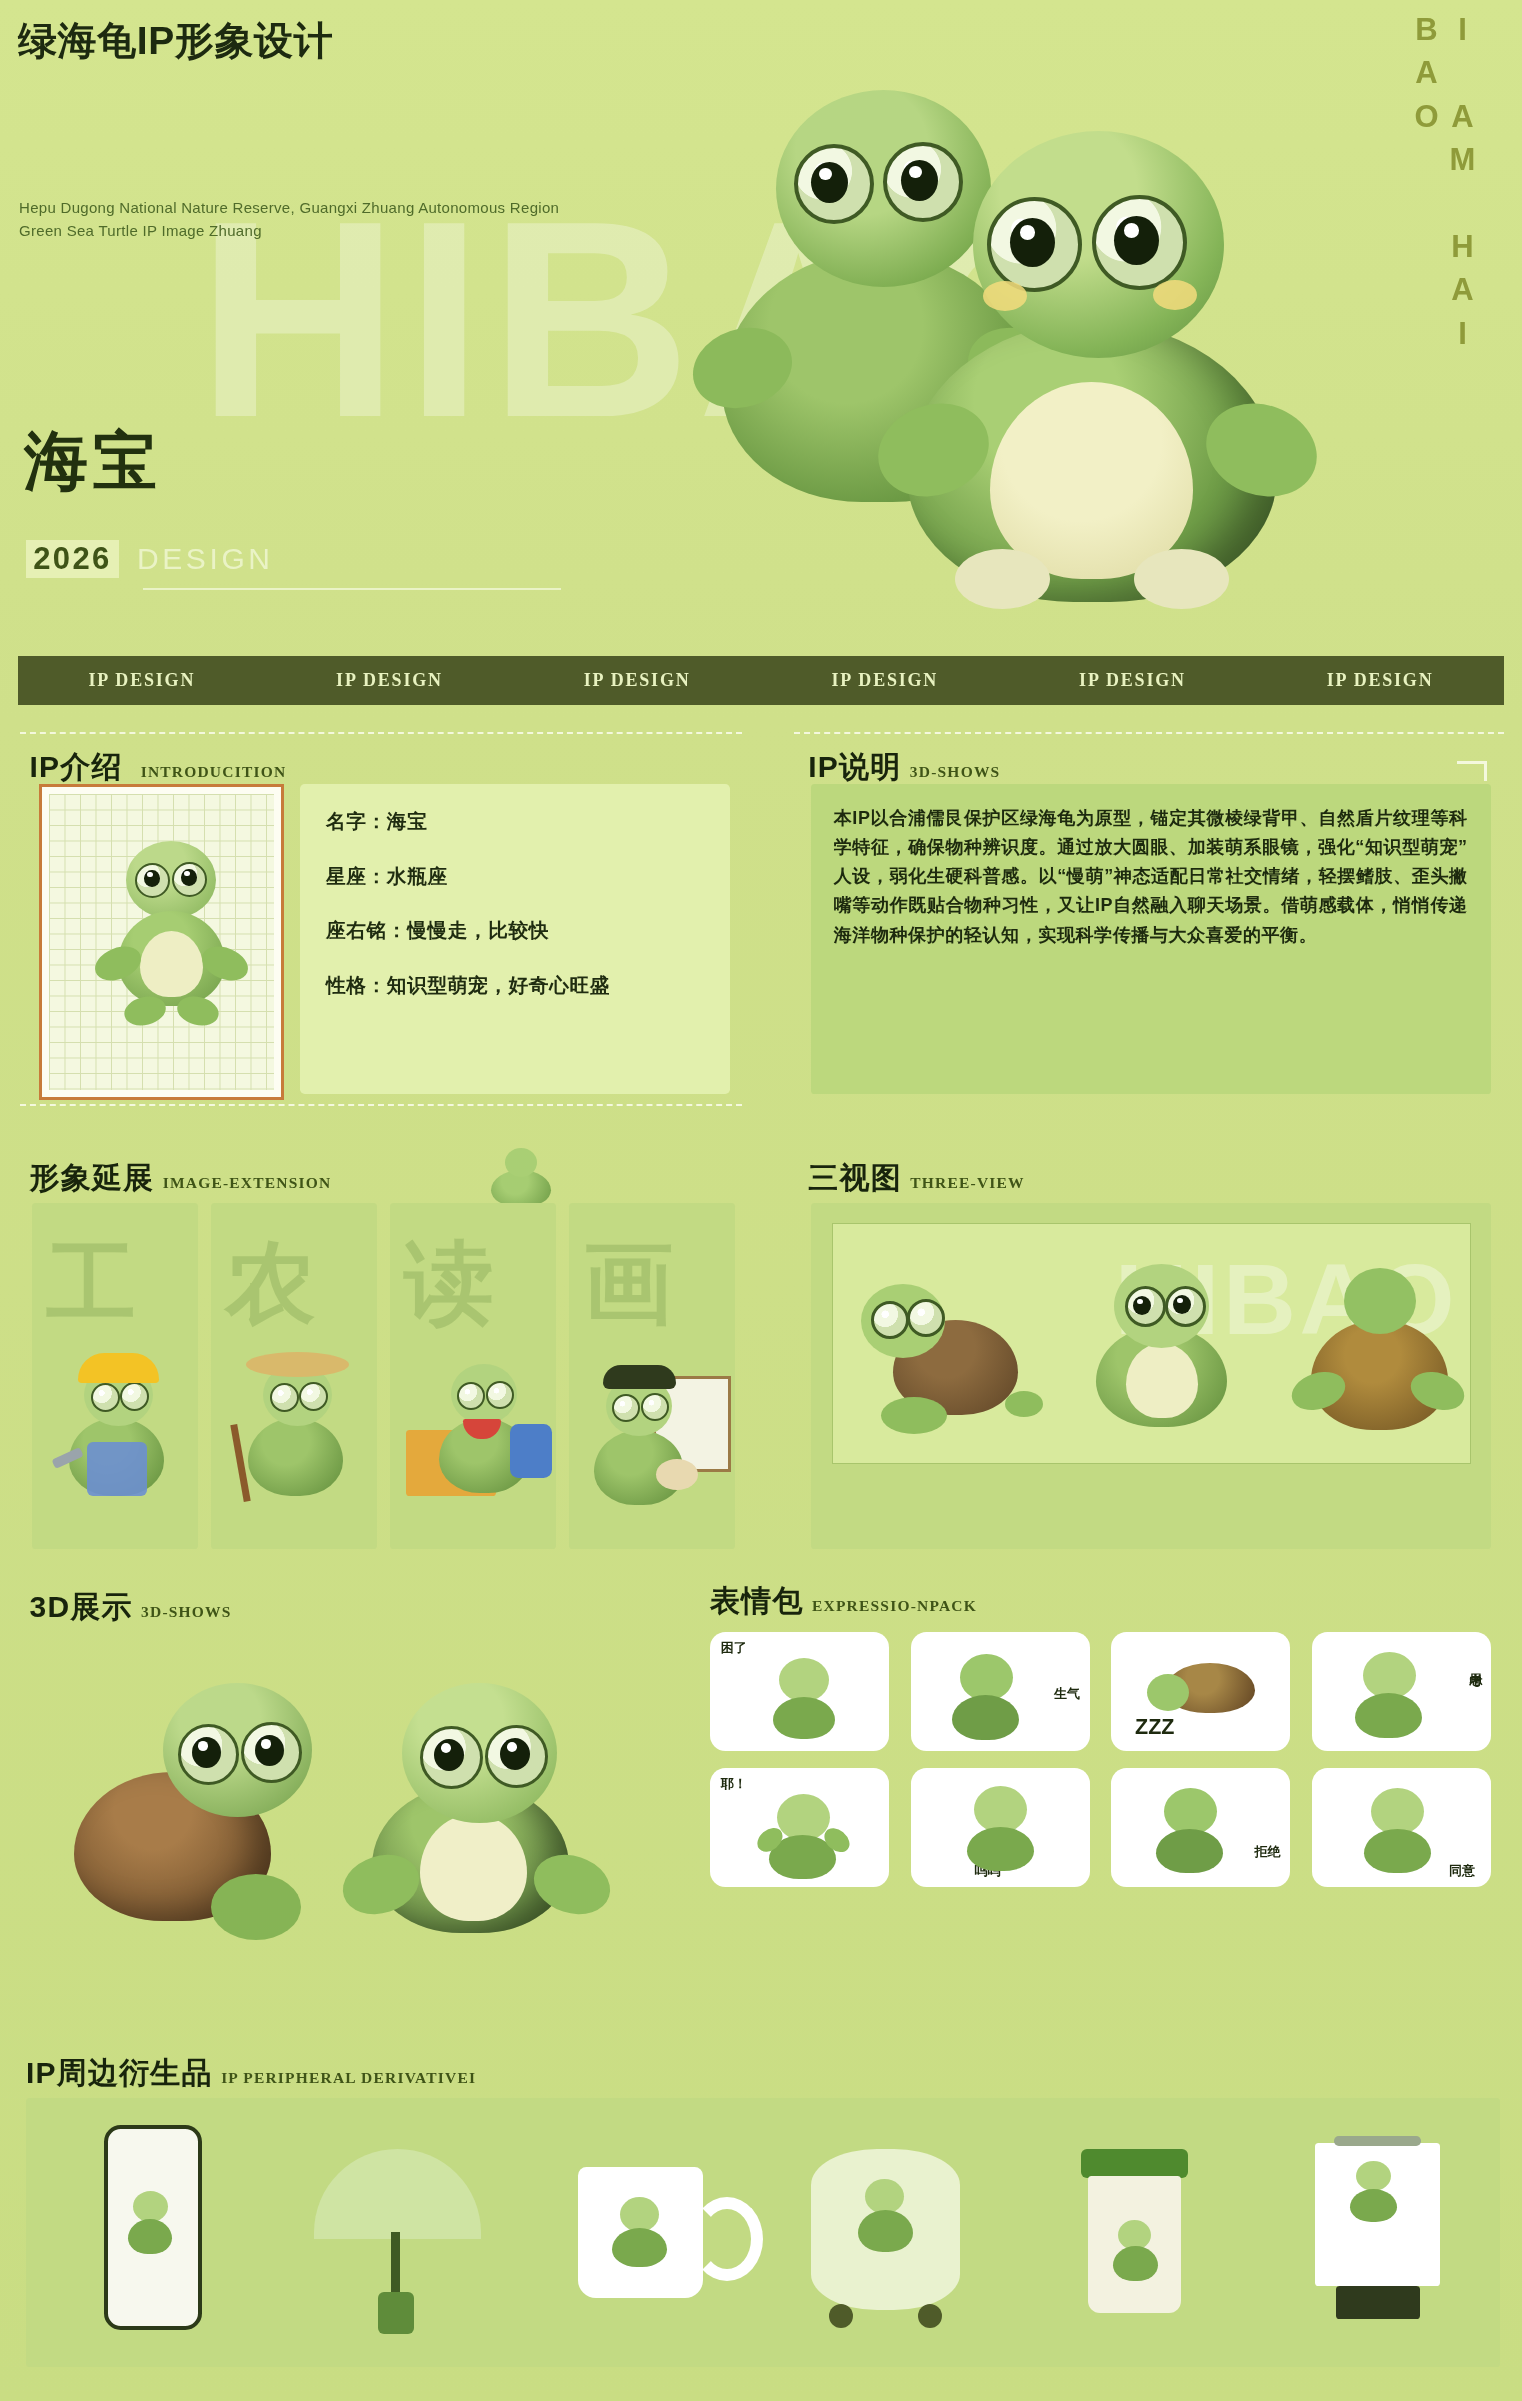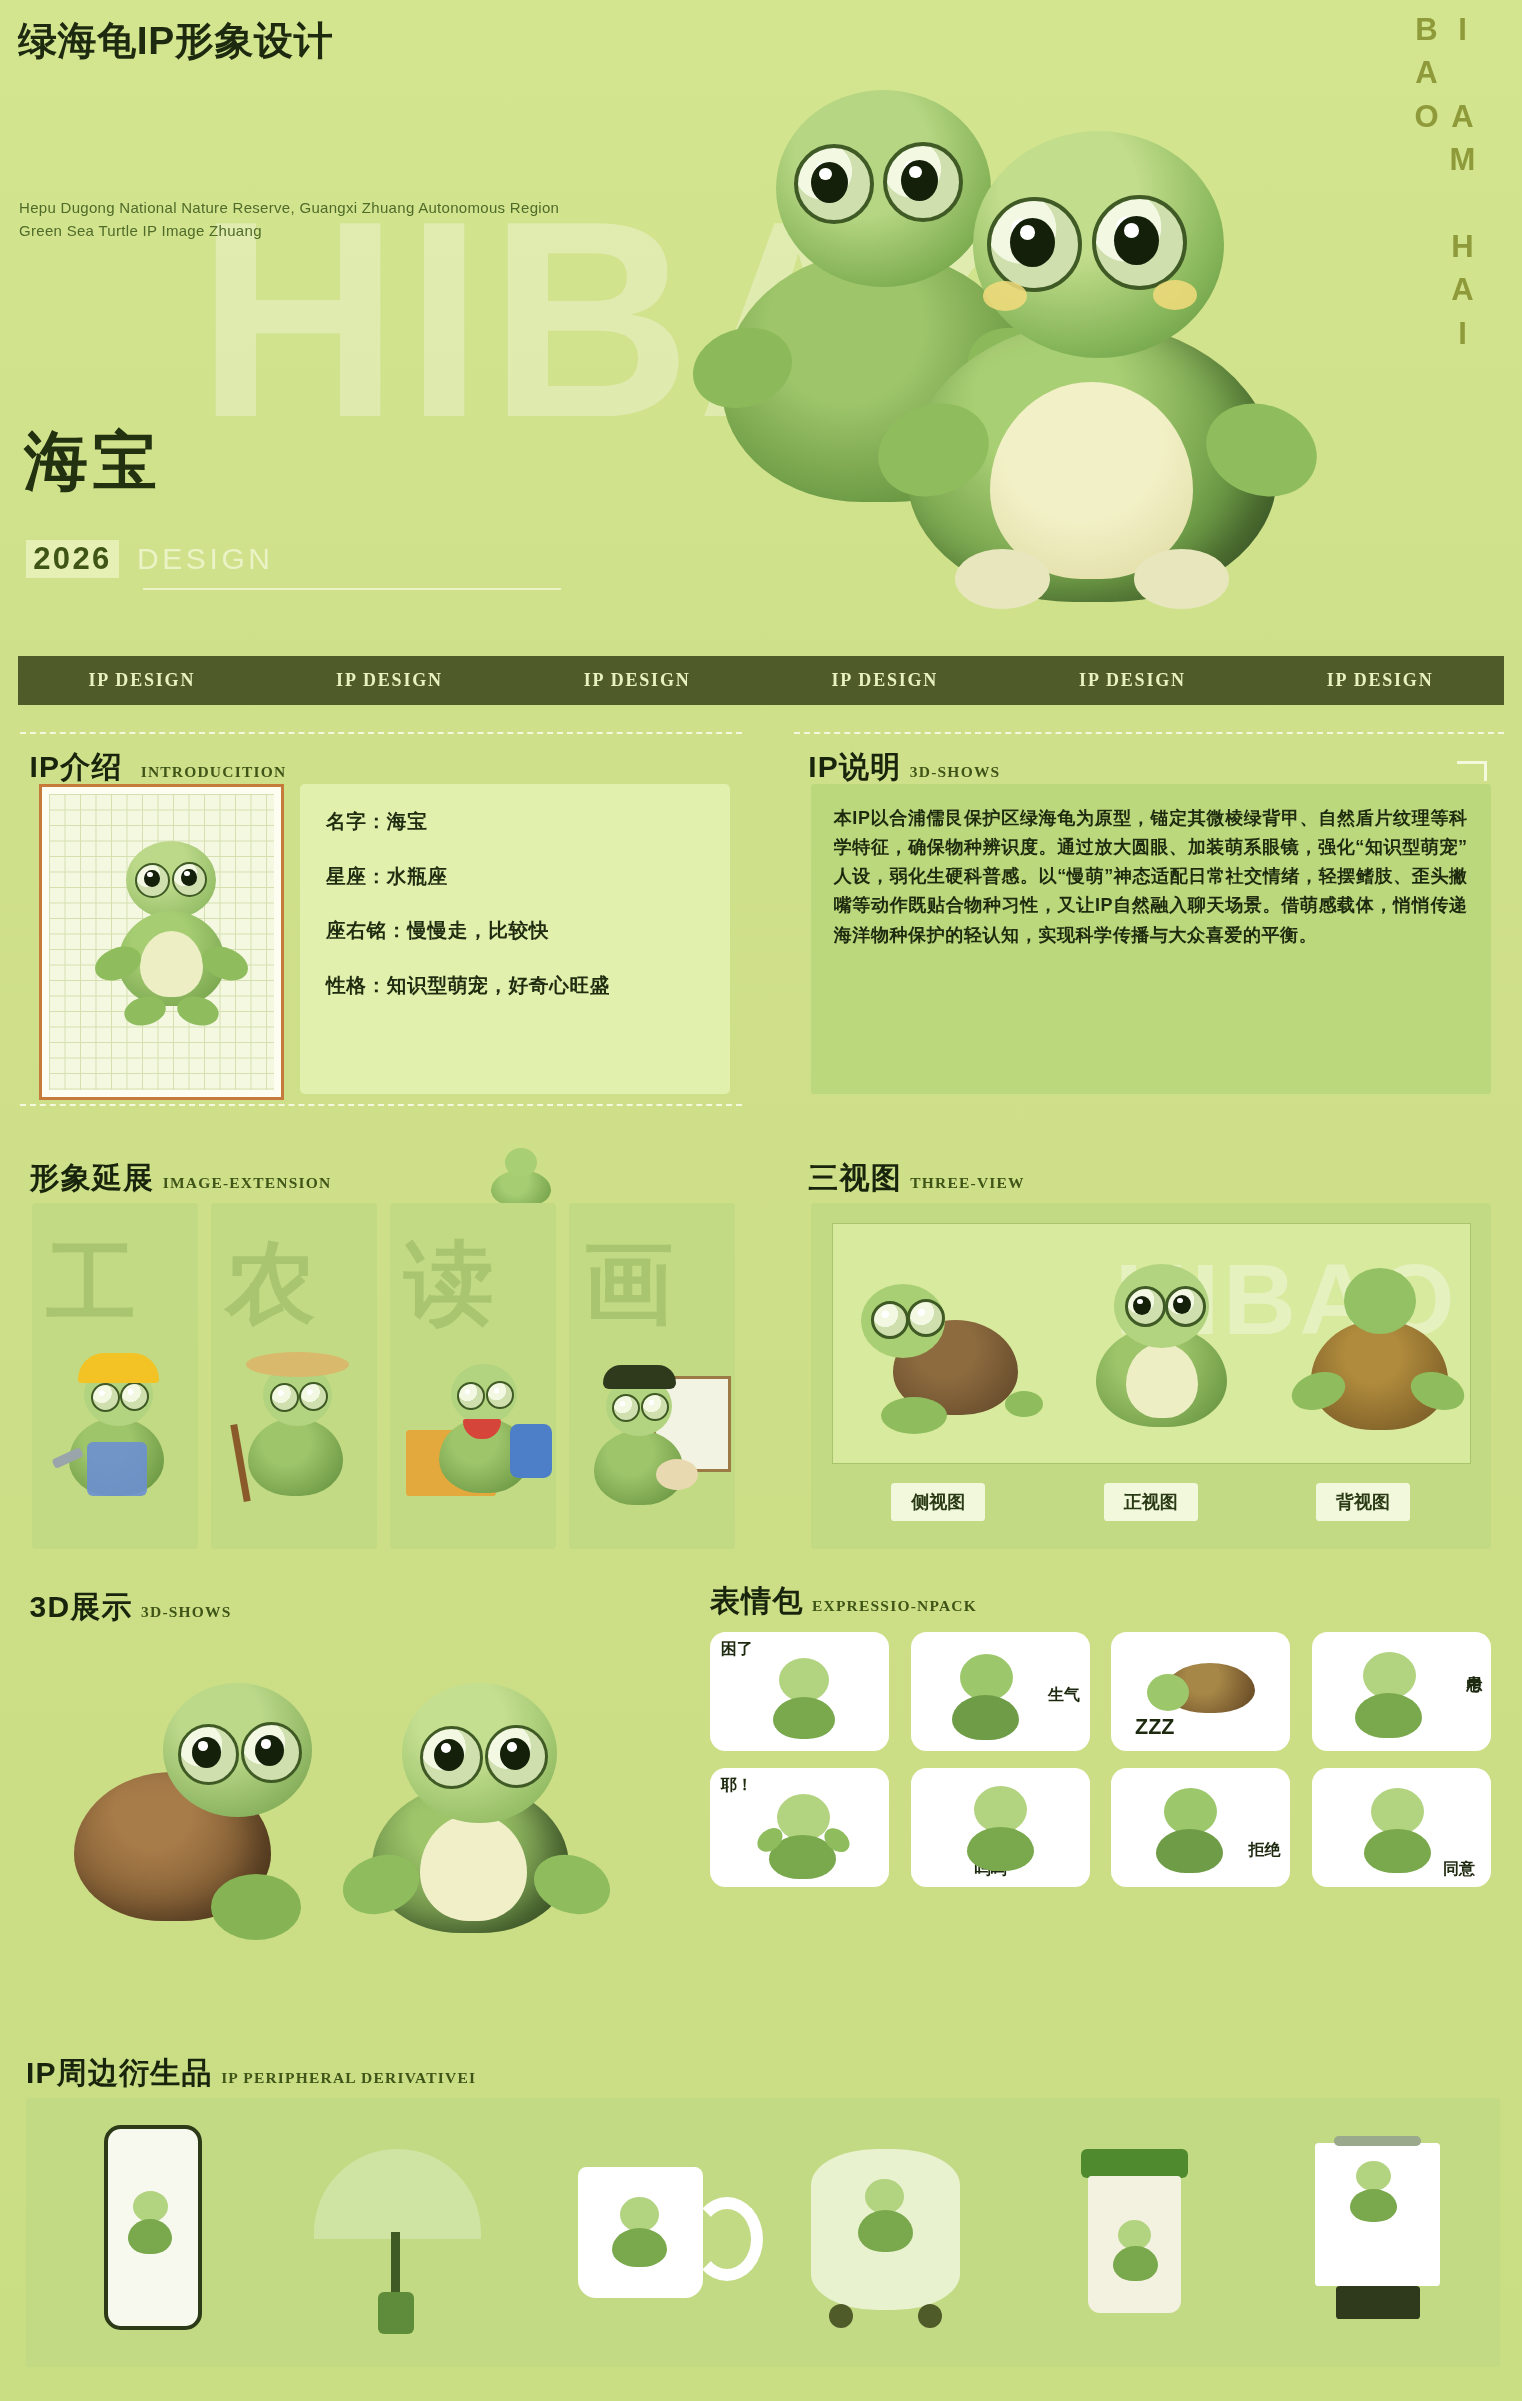--- a/index.html
+++ b/index.html
@@ -111,21 +111,21 @@
   .tv-label{background:#f2f8dc;border-radius:3.6px;padding:7.2px 20px;font-size:18px;font-weight:bold;color:#2a3a14;}
 
   
   .show3d{position:absolute;left:20px;top:1581px;width:656px;}
   .show3d-stage{position:absolute;left:18px;top:54px;width:621px;height:364px;}
 
   
   .expr{position:absolute;left:704px;top:1575px;width:806px;}
   .expr-grid{position:absolute;left:6px;top:57px;display:grid;grid-template-columns:repeat(4,179px);grid-template-rows:repeat(2,119px);gap:16.7px 21.5px;}
   .expr-cell{background:#ffffff;border-radius:15.5px;position:relative;overflow:hidden;}
-  .expr-label{position:absolute;font-size:16px;font-weight:bold;color:#1e2a0f;}
+  .expr-label{position:absolute;font-size:13px;font-weight:bold;color:#1e2a0f;}
 
   
   .periph{position:absolute;left:20px;top:2047px;width:1486px;}
   .periph-box{position:absolute;left:6px;top:51px;width:1474px;height:269px;background:#c2da83;border-radius:3.6px;display:flex;align-items:center;justify-content:space-around;}
   .periph-item{position:relative;width:197px;height:239px;}
 
   
   .circle{border-radius:50%;}
 </style>
 </head>
@@ -331,25 +331,20 @@
         </div>
 
         <div class="turtle" style="left:454px;top:24px;width:179px;height:197px;">
           <div class="t-shell" style="left:24px;top:72px;width:137px;height:110px;background:radial-gradient(circle at 45% 32%,#b08b3d 0 26%,#6d5121 100%);"></div>
           <div class="t-head" style="left:57px;top:20px;width:72px;height:66px;background:#93c163;"></div>
           <div class="t-limb" style="left:3.6px;top:125px;width:55px;height:36px;background:#8fbd5d;transform:rotate(-18deg);"></div>
           <div class="t-limb" style="left:123px;top:125px;width:55px;height:36px;background:#8fbd5d;transform:rotate(18deg);"></div>
         </div>
       </div>
 
-      <div class="tv-labels">
-        <div class="tv-label">侧视图</div>
-        <div class="tv-label">正视图</div>
-        <div class="tv-label">背视图</div>
-      </div>
     </div>
   </div>
 
   <div class="show3d">
     <div class="sec-title" style="position:absolute;left:9.5px;top:6px;">
       <span class="cn">3D展示</span>
       <span class="en">3D-SHOWS</span>
     </div>
     <div class="show3d-stage">
       <div class="turtle" style="left:24px;top:36px;width:280px;height:280px;">

